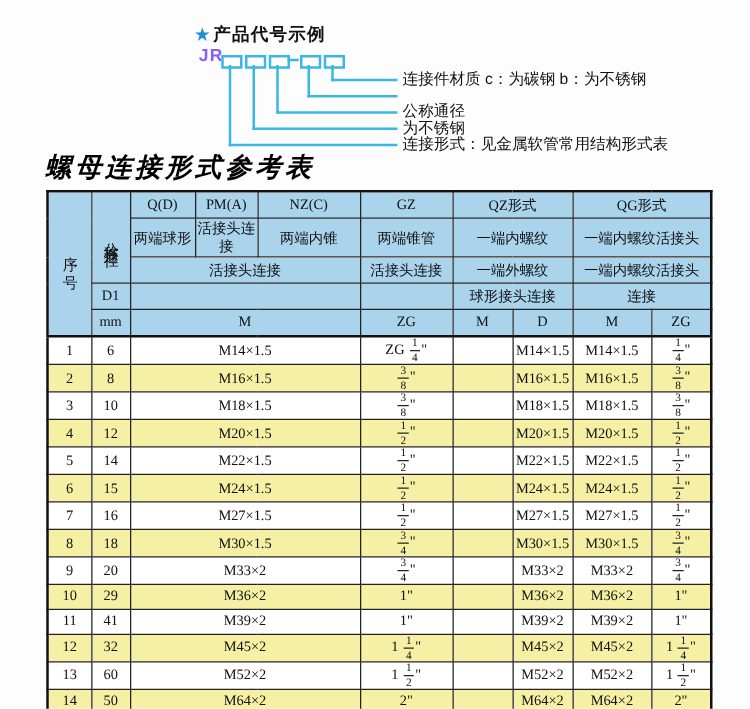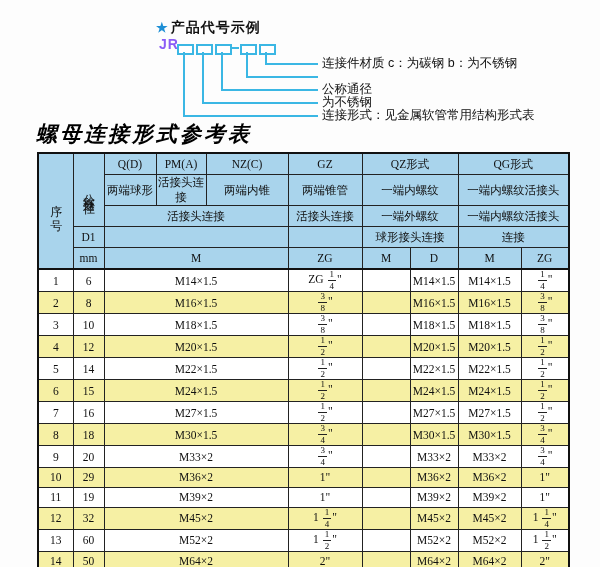--- a/index.html
+++ b/index.html
@@ -262,21 +262,21 @@
           <td>29</td>
           <td colspan="3">M36×2</td>
           <td>1"</td>
           <td></td>
           <td>M36×2</td>
           <td>M36×2</td>
           <td>1"</td>
         </tr>
         <tr>
           <td>11</td>
-          <td>19</td>
+          <td>41</td>
           <td colspan="3">M39×2</td>
           <td>1"</td>
           <td></td>
           <td>M39×2</td>
           <td>M39×2</td>
           <td>1"</td>
         </tr>
         <tr class="alt">
           <td>12</td>
           <td>32</td>

